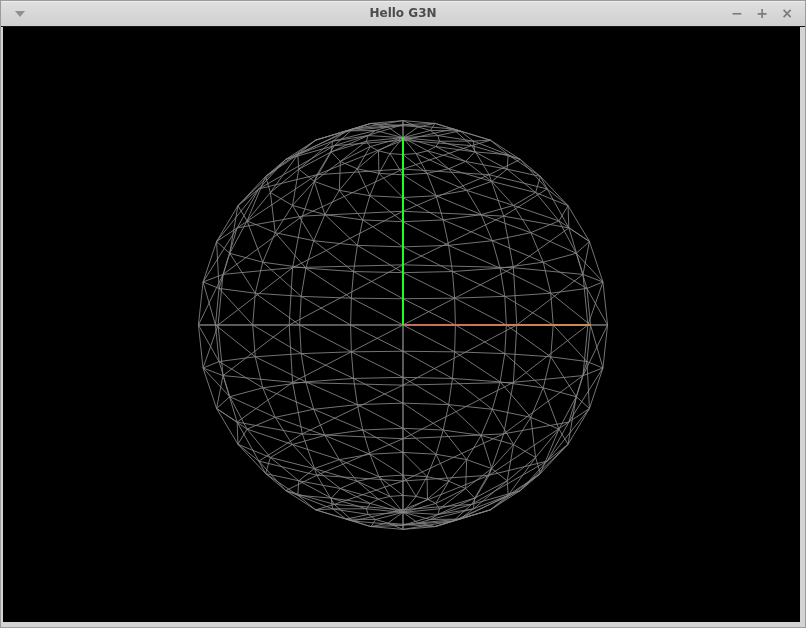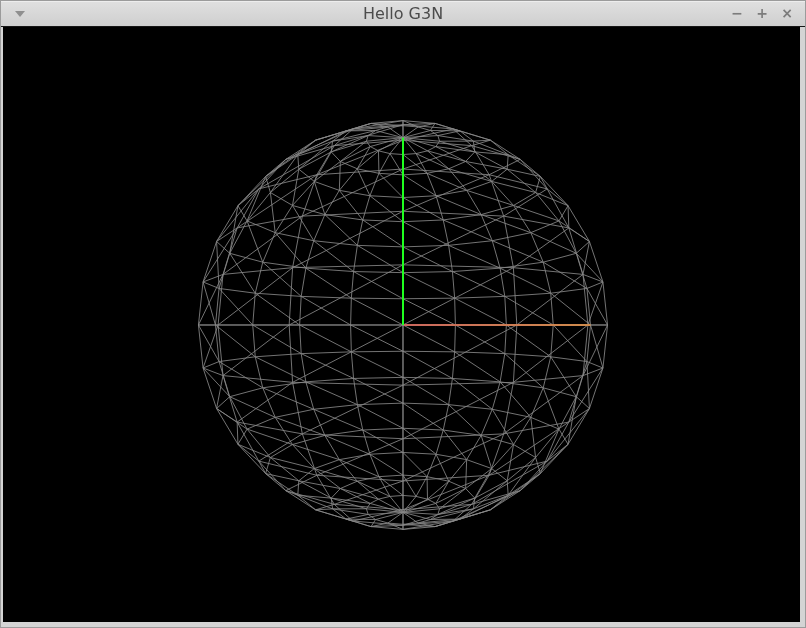--- a/index.html
+++ b/index.html
@@ -34,22 +34,22 @@
     border-right: 5px solid transparent;
     border-top: 6px solid #8f8f8f;
     cursor: pointer;
   }
   .title {
     position: absolute;
     left: 0; right: 0; top: 0;
     height: 25px;
     line-height: 25px;
     text-align: center;
-    font-size: 16px;
-    font-weight: normal;
+    font-size: 12px;
+    font-weight: bold;
     color: #4c4c4c;
     pointer-events: none;
   }
   .controls {
     position: absolute;
     right: 10px; top: 0;
     height: 25px;
     display: flex;
     align-items: center;
     gap: 9px;

